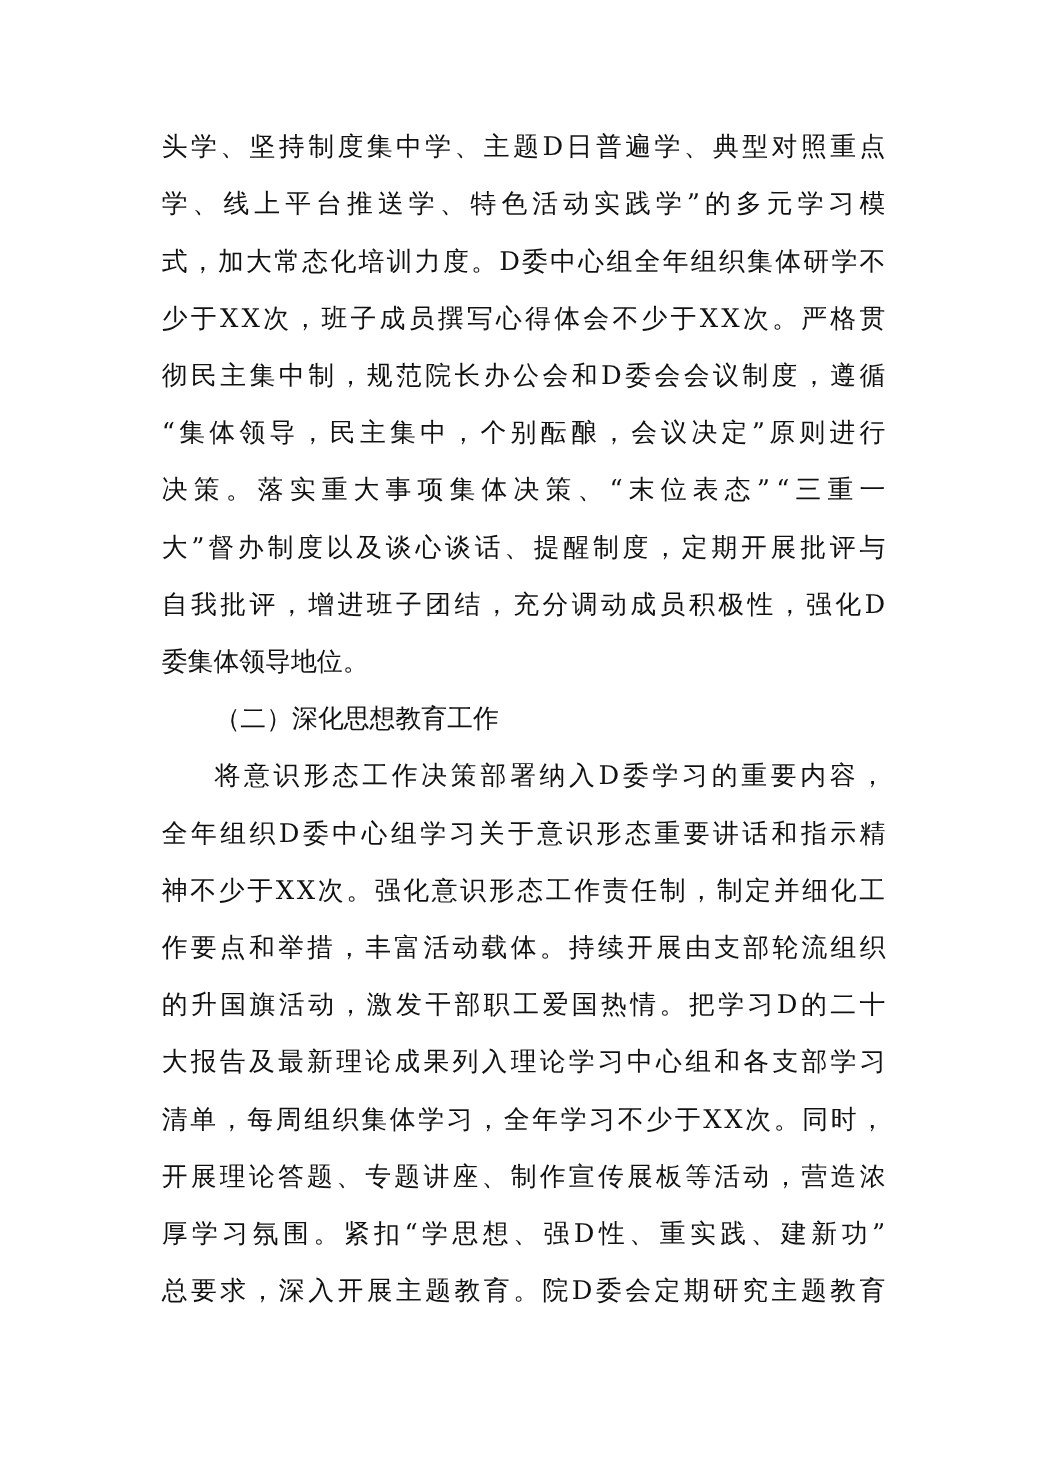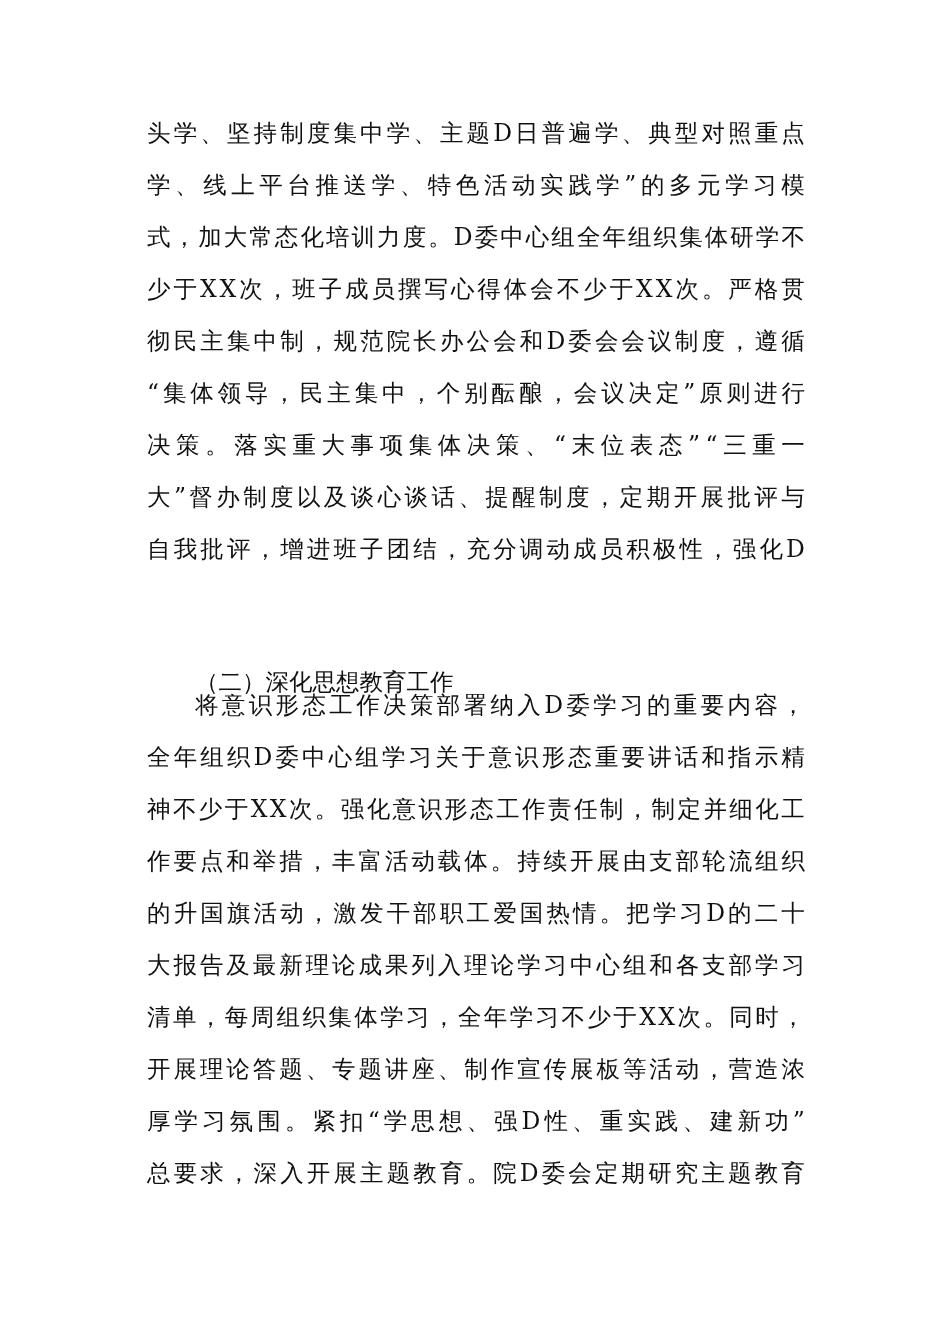--- a/index.html
+++ b/index.html
@@ -3,21 +3,21 @@
 <meta charset="utf-8">
 <style>
   html, body { margin: 0; padding: 0; background: #ffffff; }
   body { width: 950px; height: 1344px; position: relative; overflow: hidden;
          font-family: "DejaVu Serif", "Liberation Serif", serif; color: #111111; }
   .page { position: absolute; left: 0; top: 0; width: 950px; height: 1344px; background: #ffffff; }
   .line { position: absolute; left: 147px; width: 658px; height: 30px; font-size: 23.5px; line-height: 30px;
           text-align: justify; text-align-last: justify; white-space: nowrap; letter-spacing: 0; }
   .line.last { text-align-last: left; }
   .line.indent { left: 195px; width: 610px; }
-  .heading { position: absolute; left: 195px; font-size: 23.5px; line-height: 30px; white-space: nowrap; margin-top: 29px; }
+  .heading { position: absolute; left: 195px; font-size: 23.5px; line-height: 30px; white-space: nowrap; }
 </style>
 </head>
 <body>
 
 <div class="page">
   <div class="line" style="top: 118px; display: flex; justify-content: space-between;">
       <span>头</span>
       <span>学</span>
       <span>、</span>
       <span>坚</span>
@@ -252,20 +252,21 @@
       <span>成</span>
       <span>员</span>
       <span>积</span>
       <span>极</span>
       <span>性</span>
       <span>，</span>
       <span>强</span>
       <span>化</span>
       <span>D</span>
     </div>
+  <div class="line last" style="top:586px">委集体领导地位。</div>
 
   <div class="heading" style="top:638px">（二）深化思想教育工作</div>
 
   <div class="line indent" style="top: 690px; display: flex; justify-content: space-between;">
       <span>将</span>
       <span>意</span>
       <span>识</span>
       <span>形</span>
       <span>态</span>
       <span>工</span>

